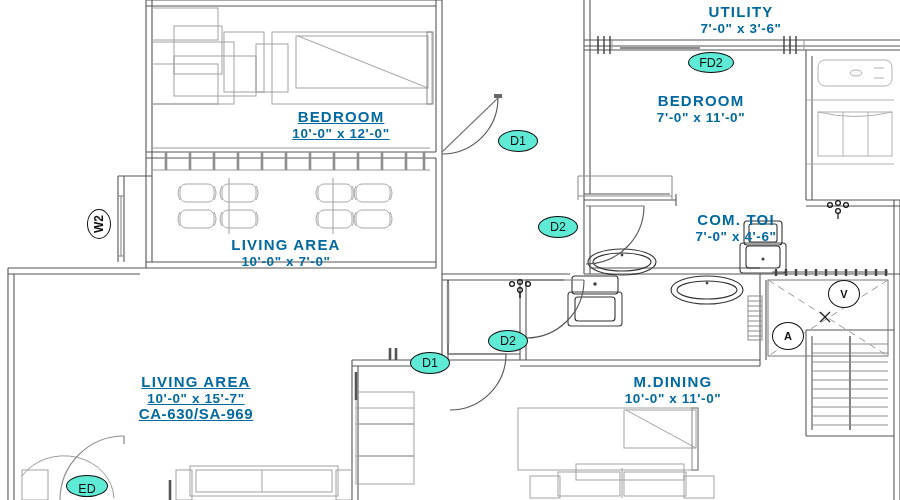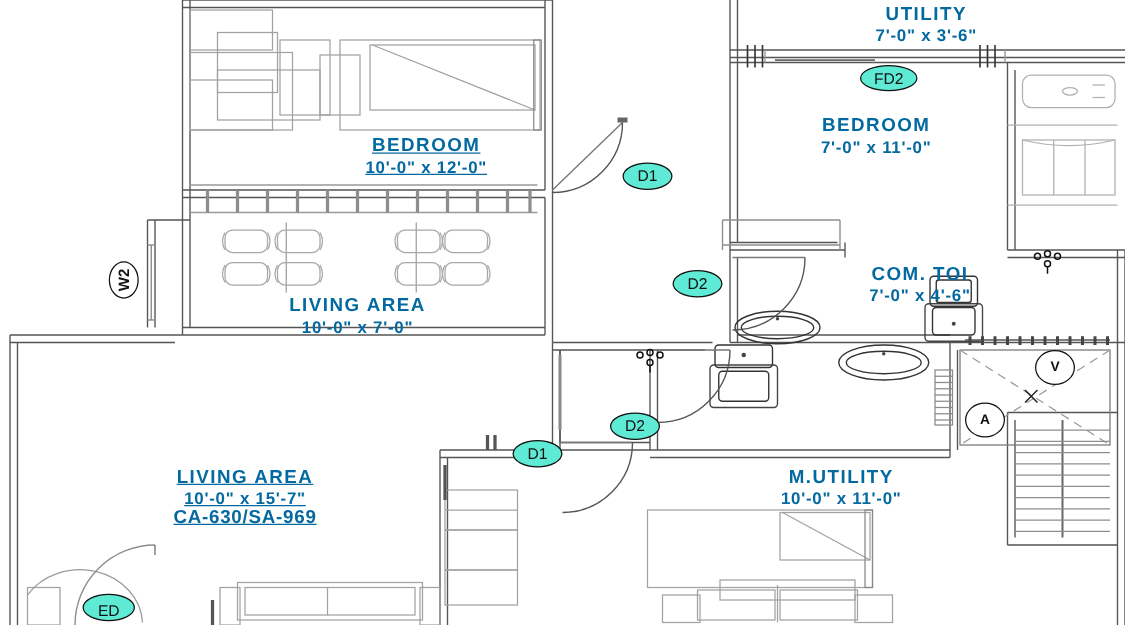--- a/index.html
+++ b/index.html
@@ -381,21 +381,21 @@
   </div>
 
 
   <div class="lbl" style="left:92px;top:374px;width:208px;text-decoration:underline;">
     <span class="nm">LIVING AREA</span>
     <span class="dm">10'-0" x 15'-7"</span>
     <span class="cd">CA-630/SA-969</span>
   </div>
 
   <div class="lbl" style="left:580px;top:374px;width:186px;">
-    <span class="nm">M.UTILITY</span>
+    <span class="nm">M.DINING</span>
     <span class="dm">10'-0" x 11'-0"</span>
   </div>
 
   <div class="tag" style="left:688px;top:52px;width:44px;height:19px;">
       <span>FD2</span>
     </div>
 
   <div class="tag" style="left:498px;top:130px;width:38px;height:20px;">
       <span>D1</span>
     </div>

